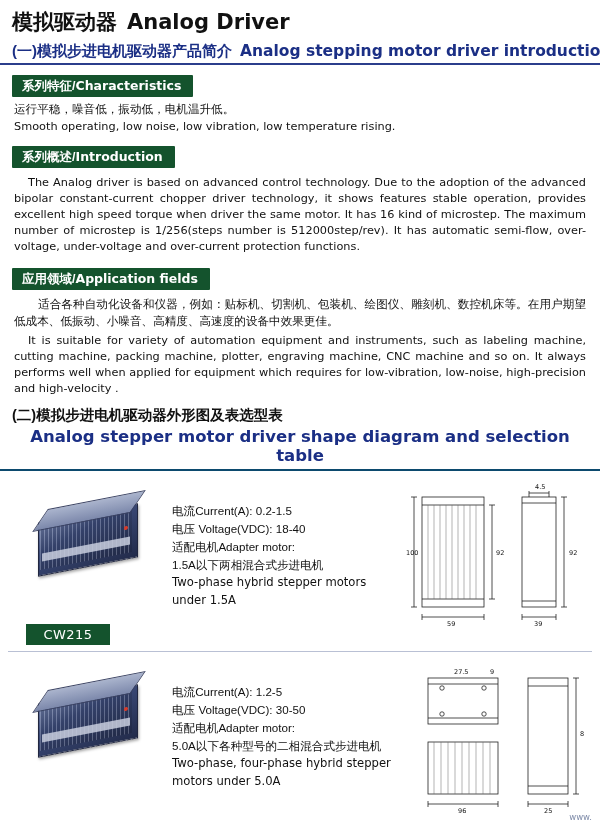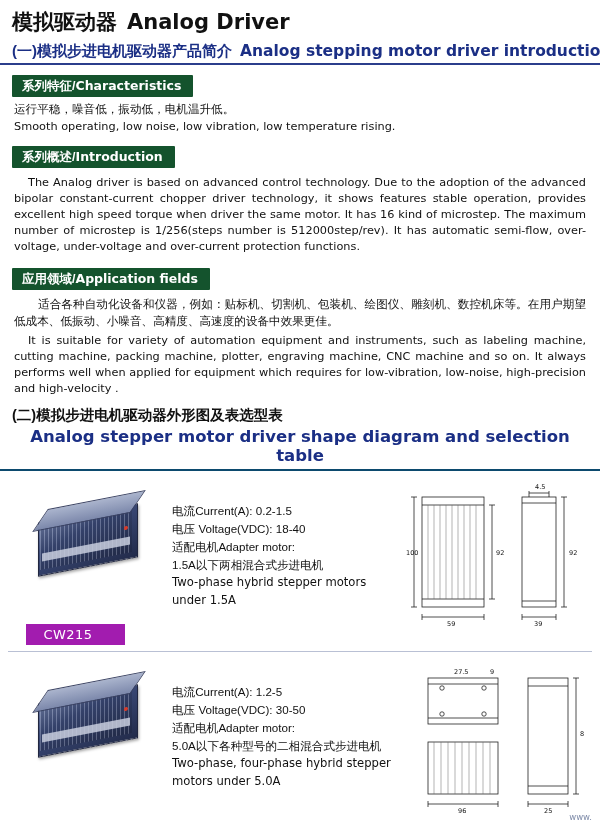--- a/index.html
+++ b/index.html
@@ -186,26 +186,26 @@
     border-radius: 50%;
     top: 33px; left: 96px;
     transform: skewY(-11deg);
   }
 
   .model-tab {
     position: absolute;
     left: 26px;
     bottom: 6px;
     width: 84px;
-    background: #a21caf;
+    background: #14532d;
     color: #fff;
     font-size: 13px;
     font-family: "DejaVu Sans", sans-serif;
     text-align: center;
-    padding: 3px 15px 3px 0;
+    padding: 3px 0 3px 0;
     letter-spacing: .5px;
   }
 
   .spec {
     position: absolute;
     left: 172px;
     top: 27px;
     width: 220px;
     font-size: 11.6px;
     line-height: 17px;

